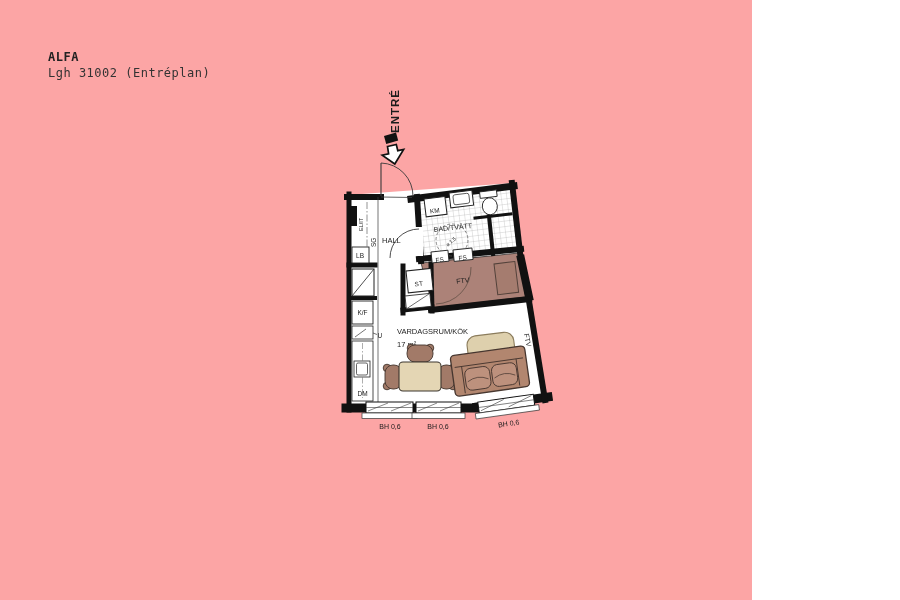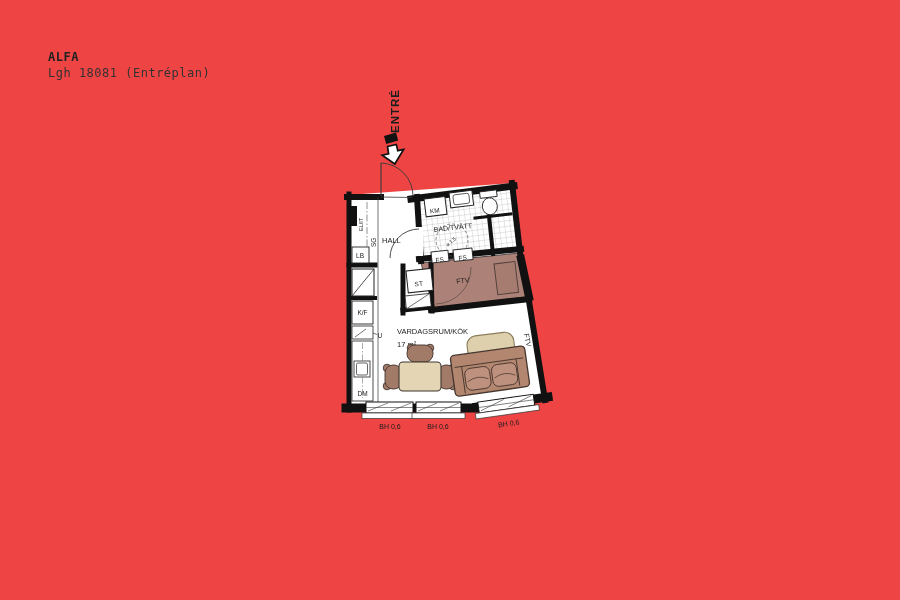--- a/index.html
+++ b/index.html
@@ -1,36 +1,36 @@
 <!DOCTYPE html>
 <html><head>
 <meta charset="utf-8">
 <style>
   html,body{margin:0;padding:0;background:#fff;}
-  #page{position:relative;width:900px;height:600px;background:#ef4444;overflow:hidden;
+  #page{position:relative;width:752px;height:600px;background:#fca5a5;overflow:hidden;
         font-family:"Liberation Sans",sans-serif;}
   #titleblock{position:absolute;left:48px;top:50px;font-family:"DejaVu Sans Mono",monospace;color:#222;}
   #titleblock .t1{font-weight:bold;font-size:12px;line-height:15px;letter-spacing:.5px;}
   #titleblock .t2{font-size:12px;line-height:17px;letter-spacing:.5px;color:#333;}
   svg{position:absolute;left:0;top:0;}
   .lbl{font-family:"Liberation Sans",sans-serif;fill:#1c1c1c;}
   .s5{font-size:5px}.s55{font-size:5.5px}.s65{font-size:6.5px}
   .s7{font-size:7px}.s75{font-size:7.5px}.s11{font-size:11.5px;font-weight:bold;letter-spacing:1px}
   .wall{stroke:#111;stroke-linecap:square;fill:none}
   .thin{stroke:#3a3a3a;fill:none}
   .fix{fill:#fff;stroke:#222}
 </style>
 </head>
 <body>
 
 <div id="page">
 
   <div id="titleblock">
     <div class="t1">ALFA</div>
-    <div class="t2">Lgh 18081 (Entréplan)</div>
+    <div class="t2">Lgh 31002 (Entréplan)</div>
   </div>
 
   <svg width="900" height="600" viewBox="0 0 900 600">
     <defs>
       <pattern id="tiles" width="5.5" height="5.5" patternUnits="userSpaceOnUse" patternTransform="rotate(-7)">
         <path d="M0 0H5.5M0 0V5.5" stroke="#9a9a9a" stroke-width="0.5" fill="none"></path>
       </pattern>
     </defs>
 
     <g>

